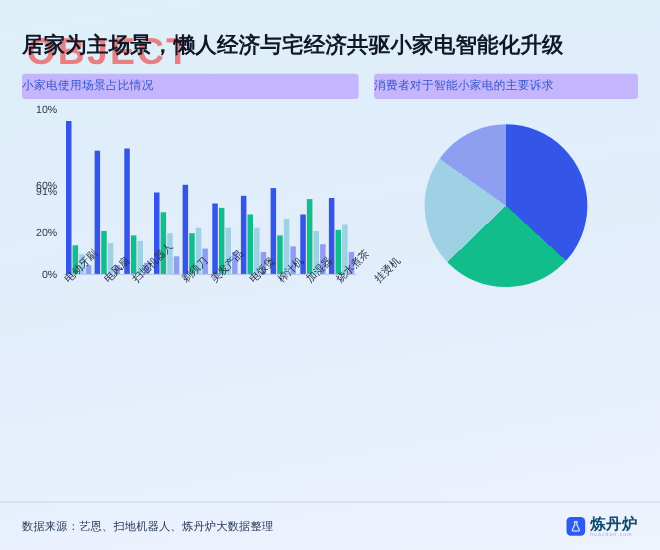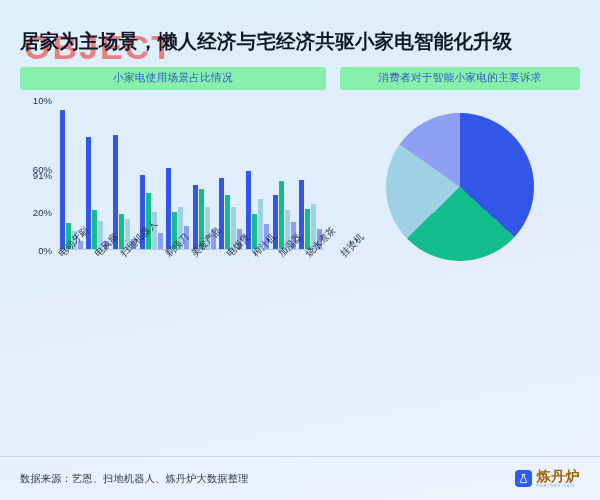--- a/index.html
+++ b/index.html
@@ -44,23 +44,22 @@
     letter-spacing:.1px;
   }
 
   
   .chart-heads {
     margin-top:12px;
     display:flex;
     gap:14px;
   }
   .chart-head {
-    background:#86efac;
+    background:#c4b5fd;
     border-radius:3px;
-    text-align:center;
     font-size:10.6px;
     color:#3657c8;
     padding:4px 0 5px;
     letter-spacing:.3px;
   }
   .chart-head.left  { width:306px; }
   .chart-head.right { width:240px; }
 
   
   .charts {
@@ -157,21 +156,21 @@
   .source { font-size:10.2px; color:#2b3a55; letter-spacing:.2px; }
   .brand { display:flex; align-items:center; gap:5px; }
   .brand-mark {
     width:17px; height:17px;
     border-radius:4px;
     background:#2f5cf0;
     display:flex; align-items:center; justify-content:center;
     color:#fff; font-size:11px; line-height:1;
   }
   .brand-text { display:flex; flex-direction:column; line-height:1; }
-  .brand-name { font-size:14px; font-weight:bold; color:#a16207; letter-spacing:.5px; }
+  .brand-name { font-size:14px; font-weight:bold; color:#0c4a6e; letter-spacing:.5px; }
   .brand-url  { font-size:4.6px; color:#8fa8d8; letter-spacing:1px; margin-top:1px; }
 </style>
 </head>
 <body>
 
 <div class="watermark">OBJECT</div>
 
 <div class="page">
 
   <div class="headline">居家为主场景，懒人经济与宅经济共驱小家电智能化升级</div>

